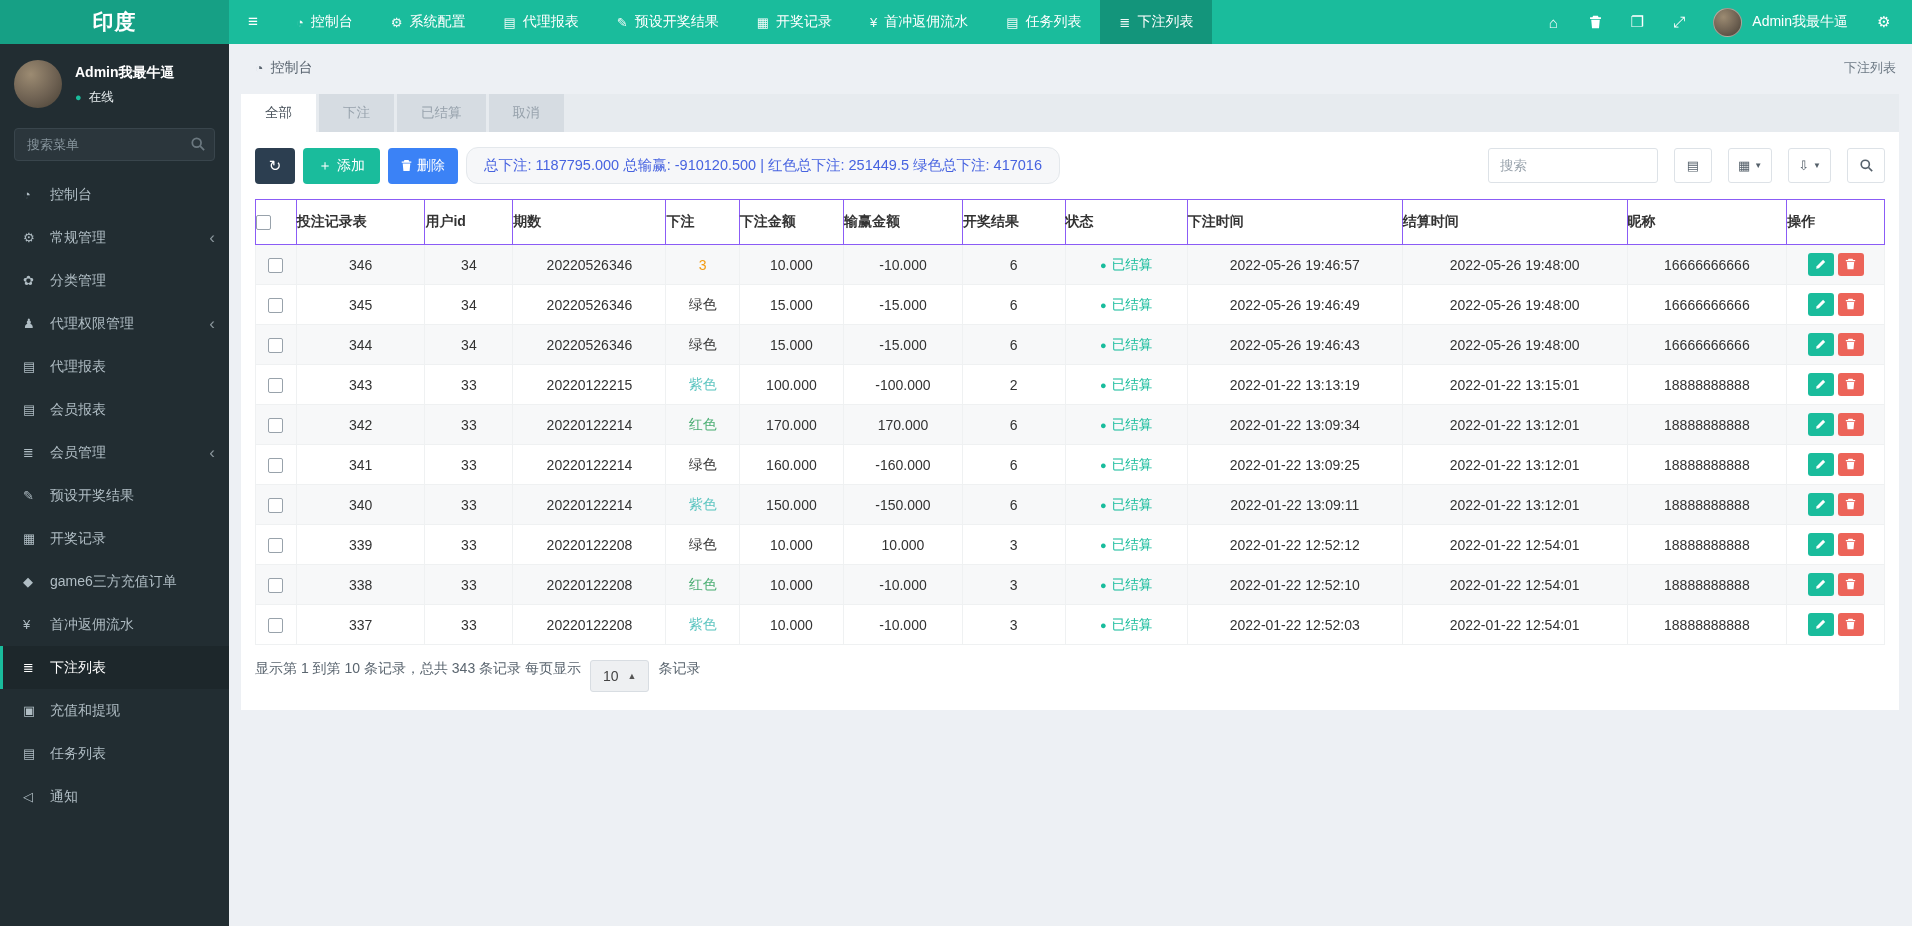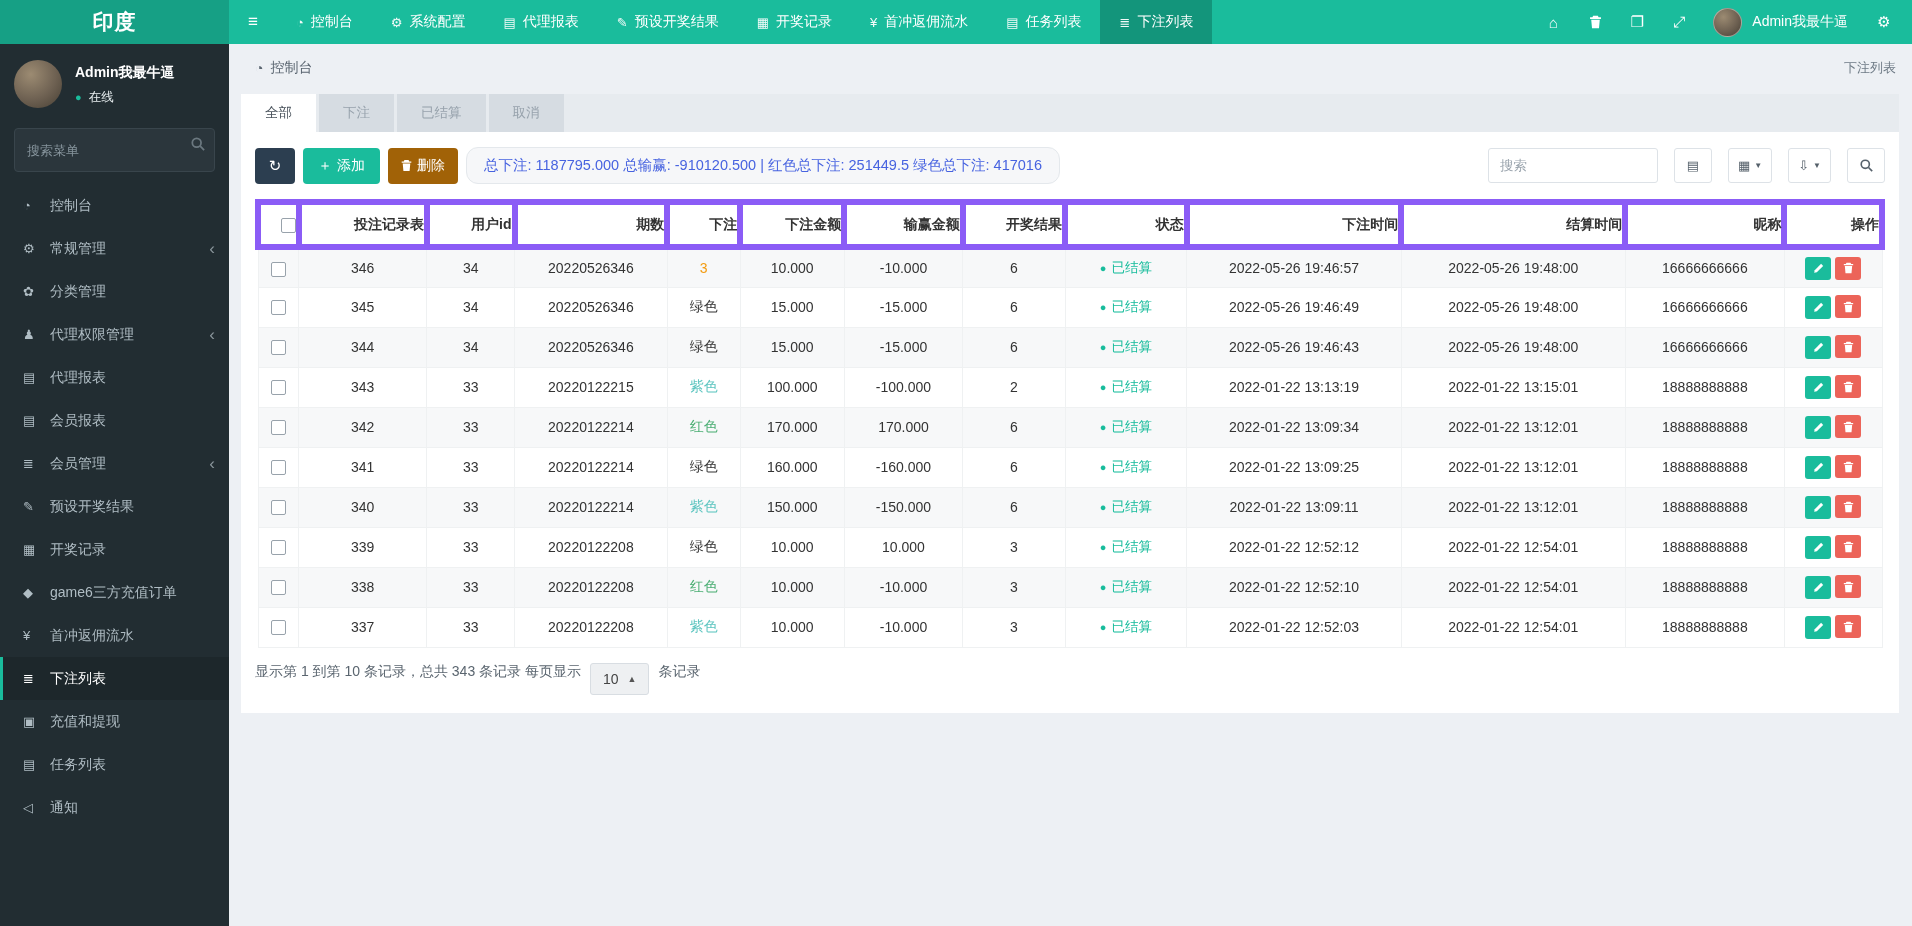--- a/index.html
+++ b/index.html
@@ -19,52 +19,52 @@
   
   .app{display:flex;height:882px}
   .sidebar{width:229px;background:#222d32;flex-shrink:0;overflow:hidden}
   .user-panel{display:flex;gap:13px;padding:16px 14px 12px 14px}
   .user-avatar{width:48px;height:48px;border-radius:50%;background:radial-gradient(circle at 35% 30%,#9c8b72,#6e6152 55%,#463e33);flex-shrink:0}
   .user-meta{padding-top:4px}
   .user-name{color:#fff;font-weight:bold;font-size:14px}
   .user-status{color:#e8eef0;font-size:12.5px;margin-top:7px;display:flex;align-items:center;gap:7px}
   .dot{color:#1abc9c;font-size:11px;line-height:1}
   .side-search{margin:8px 14px 12px 14px;position:relative}
-  .side-search input{width:100%;height:44px;background:#2b363c;border:1px solid #39454c;border-radius:4px;color:#a7b4bb;padding:0 32px 0 12px;font-size:13px;outline:none}
+  .side-search input{width:100%;height:33px;background:#2b363c;border:1px solid #39454c;border-radius:4px;color:#a7b4bb;padding:0 32px 0 12px;font-size:13px;outline:none}
   .side-search input::placeholder{color:#87959d}
   .side-search .mag{position:absolute;right:10px;top:9px;opacity:.7}
   .menu{list-style:none;margin-top:6px}
   .menu li{display:flex;align-items:center;height:43px;padding:0 14px 0 20px;color:#b0bdc4;font-size:14px;cursor:pointer;border-left:3px solid transparent}
   .menu li .mi{width:27px;font-size:13px;flex-shrink:0}
   .menu li .chev{margin-left:auto;font-size:17px;color:#8a969c;line-height:1}
   .menu li.active{background:#1d272b;color:#fff;border-left-color:#1abc9c}
   
   .main{flex:1;display:flex;flex-direction:column;overflow:hidden}
   .crumb-row{display:flex;align-items:center;padding:15px 16px 11px 26px;color:#5a6570;font-size:14px;gap:7px}
   .crumb-right{margin-left:auto;font-size:13px;color:#6e7a85}
   .card{margin:6px 13px 0 12px}
   .tabstrip{display:flex;background:#e7ebef}
   .tab{padding:10px 24px;font-size:13.5px;color:#97a2ac;background:#d6dce2;margin-right:3px;cursor:pointer}
   .tab.active{background:#fff;color:#49525b}
   .card-body{background:#fff;padding:0 0 2px 0}
   .toolbar{display:flex;align-items:center;padding:15px 14px 13px 14px;gap:8px}
   .btn{border:none;border-radius:4px;height:36px;display:inline-flex;align-items:center;justify-content:center;font-size:14px;cursor:pointer;color:#fff;gap:5px}
   .btn-refresh{background:#2c3e50;width:40px;font-size:15px}
   .btn-add{background:#1abc9c;padding:0 15px}
-  .btn-del{background:#a16207;padding:0 13px}
+  .btn-del{background:#3b82f6;padding:0 13px}
   .summary{color:#4763e0;background:#f6f7f9;border:1px solid #e4e8ec;border-radius:12px;height:37px;display:flex;align-items:center;padding:0 17px;font-size:14.5px;white-space:nowrap}
   .toolbar-right{margin-left:auto;display:flex;align-items:flex-end;gap:16px}
   .search-input{width:170px;height:35px;border:1px solid #dde2e7;border-radius:3px;padding:0 11px;font-size:13.5px;color:#666;outline:none}
   .search-input::placeholder{color:#9aa4ad}
   .tool-btn{height:35px;min-width:38px;background:#fff;border:1px solid #dde2e7;border-radius:3px;color:#55606a;font-size:13px;display:inline-flex;align-items:center;justify-content:center;gap:4px;padding:0 9px;cursor:pointer}
   .tool-btn .caret{font-size:8px;color:#55606a}
   
   .table-wrap{padding:2px 14px 0 14px}
   table{width:100%;border-collapse:collapse;table-layout:fixed;font-size:14px;color:#333}
-  th{font-weight:bold;height:45px;border:6px solid #8b5cf6;text-align:right;background:#fff;font-size:14px}
+  th{font-weight:bold;height:45px;border:1px solid #8b5cf6;text-align:left;background:#fff;font-size:14px}
   td{height:40px;border:1px solid #eff1f2;text-align:center;overflow:hidden;white-space:nowrap}
   tbody tr:nth-child(odd){background:#f7f8f9}
   .cb{display:inline-block;width:15px;height:15px;border:1.5px solid #98a2ab;border-radius:2px;background:#fff;vertical-align:middle;cursor:pointer}
   .bet-orange{color:#f39c12}.bet-dark{color:#333}.bet-teal{color:#5dc5c0}.bet-green{color:#4cae74}
   .st{color:#18bc9c;font-size:13.5px}
   .st .dot{color:#18bc9c;margin-right:5px}
   .act{width:26px;height:23px;border:none;border-radius:3px;display:inline-flex;align-items:center;justify-content:center;cursor:pointer;margin:0 2px}
   .act.edit{background:#1abc9c}.act.del{background:#ec6459}
   
   .pager-row{display:flex;align-items:flex-start;padding:15px 14px 16px 14px;font-size:14px;color:#5a656f}

